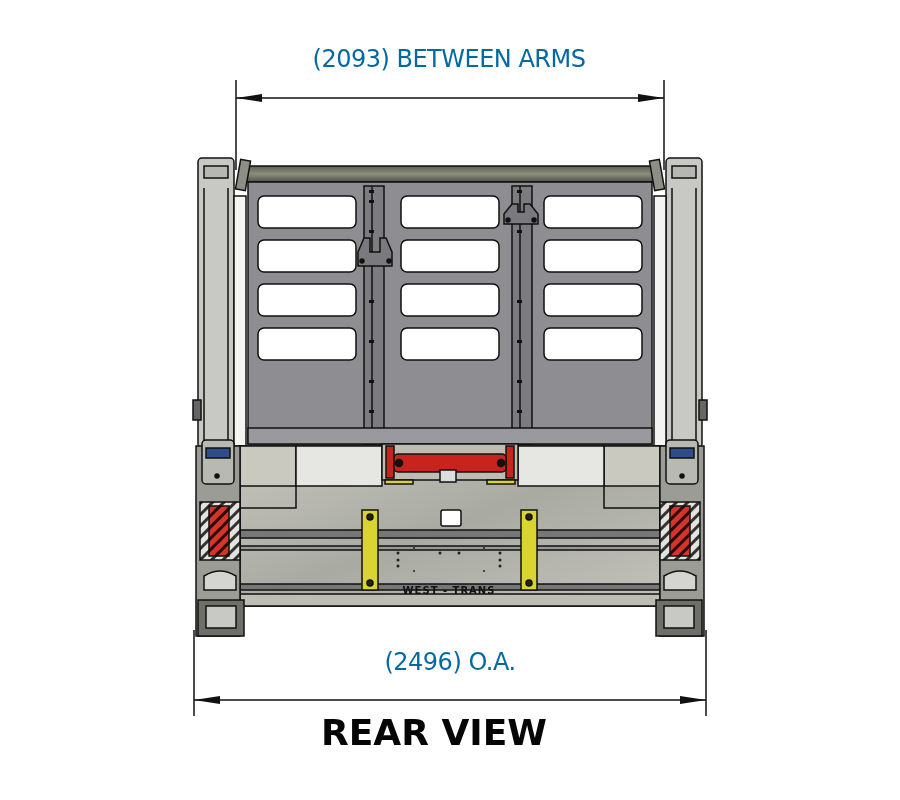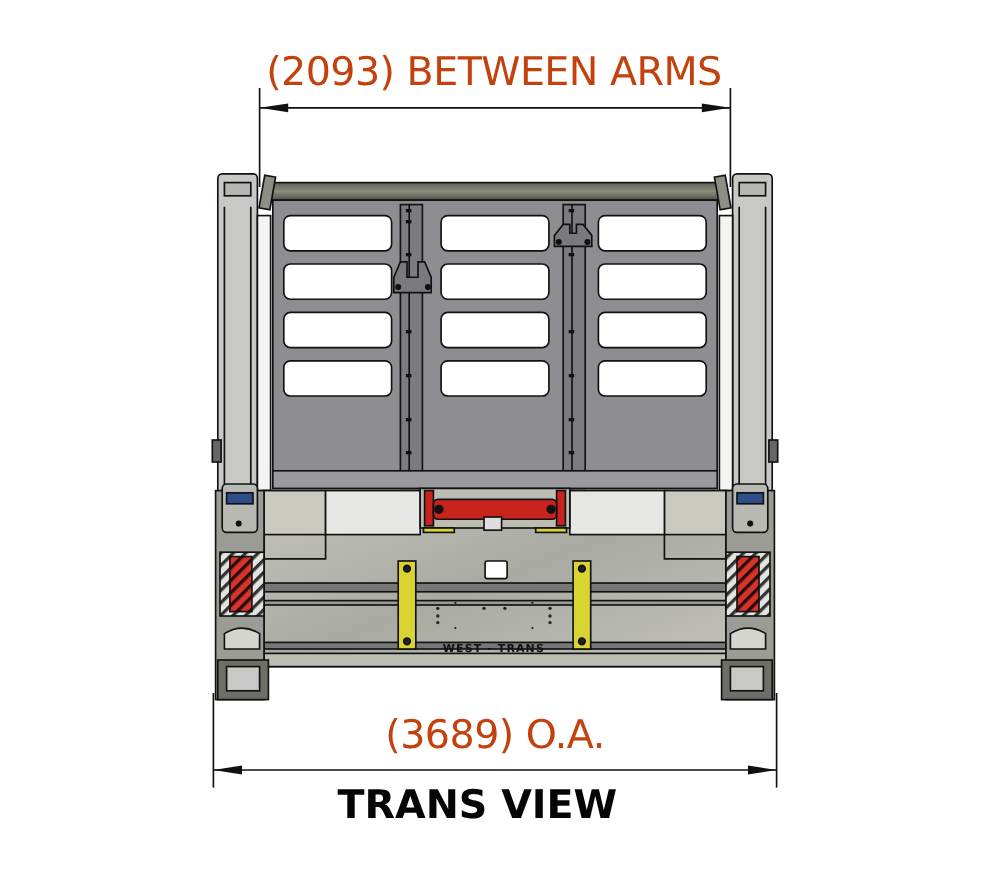--- a/index.html
+++ b/index.html
@@ -1,17 +1,17 @@
 <!DOCTYPE html>
 <html><head>
 <meta charset="utf-8">
 <style>
   html, body { margin:0; padding:0; background:#ffffff; }
   body { width:900px; height:800px; position:relative; overflow:hidden; font-family:"DejaVu Sans", sans-serif; }
-  .dim-text { position:absolute; font-family:"DejaVu Sans", sans-serif; color:#c2410c; font-size:36px; white-space:nowrap; transform:translateX(-50%); letter-spacing:-0.5px; }
+  .dim-text { position:absolute; font-family:"DejaVu Sans", sans-serif; color:#0369a1; font-size:24px; white-space:nowrap; transform:translateX(-50%); letter-spacing:-0.5px; }
   .title { position:absolute; font-family:"DejaVu Sans", sans-serif; font-weight:bold; font-size:36px; color:#050505; transform:translateX(-50%); white-space:nowrap; letter-spacing:0px; }
   svg { position:absolute; left:0; top:0; }
 </style>
 </head>
 <body>
 
 <div class="dim-text" style="left:449px; top:45px;">(2093) BETWEEN ARMS</div>
 
 <svg width="900" height="800" viewBox="0 0 900 800">
   <defs>
@@ -199,15 +199,15 @@
     <line x1="194" y1="630" x2="194" y2="716"></line>
     <line x1="706" y1="630" x2="706" y2="716"></line>
     <line x1="194" y1="700" x2="706" y2="700"></line>
     <polygon points="194,700 220,696 220,704" stroke="none"></polygon>
     <polygon points="706,700 680,696 680,704" stroke="none"></polygon>
   </g>
 </svg>
 
 <div style="position:absolute; left:449px; top:585px; transform:translateX(-50%); font-family:'DejaVu Sans', sans-serif; font-weight:bold; font-size:10px; color:#111; letter-spacing:1px; white-space:nowrap;">WEST - TRANS</div>
 
-<div class="dim-text" style="left:450px; top:648px;">(3689) O.A.</div>
-
-<div class="title" style="left:434px; top:712px;">TRANS VIEW</div>
+<div class="dim-text" style="left:450px; top:648px;">(2496) O.A.</div>
+
+<div class="title" style="left:434px; top:712px;">REAR VIEW</div>
 
 </body></html>

